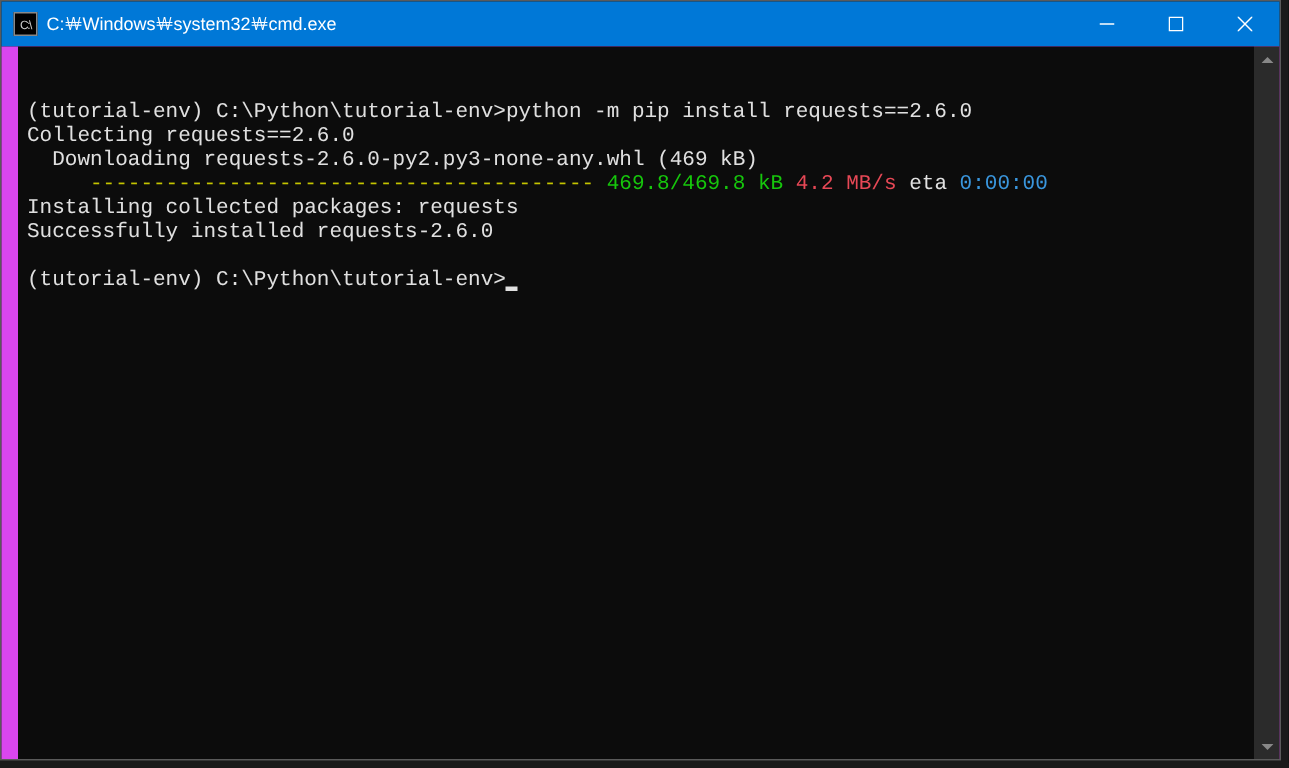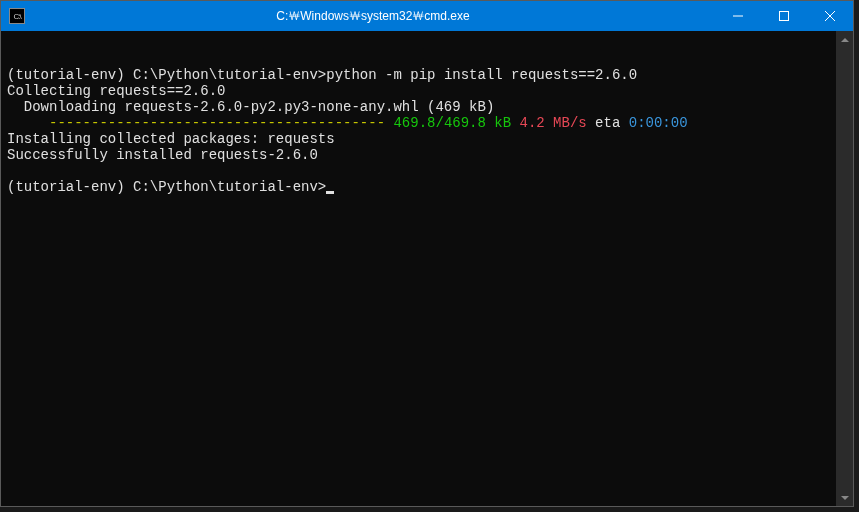--- a/index.html
+++ b/index.html
@@ -42,21 +42,20 @@
       color: #ccc;
       margin-right: 6px;
       font-family: sans-serif;
       letter-spacing: -1px;
     }
     .titlebar-text {
       color: #ffffff;
       font-size: 12px;
       font-family: 'Segoe UI', sans-serif;
       flex: 1;
-      text-align: center;
     }
     .titlebar-controls {
       display: flex;
       height: 100%;
     }
     .titlebar-btn {
       width: 46px;
       height: 100%;
       display: flex;
       align-items: center;
@@ -64,21 +63,22 @@
       color: #ffffff;
       cursor: pointer;
     }
     .titlebar-btn svg {
       width: 10px;
       height: 10px;
     }
     .terminal-area {
       flex: 1;
       display: flex;
-      background: #4d7c0f;
+      background: #d946ef;
+      padding-left: 11px;
     }
     .terminal {
       flex: 1;
       padding: 4px 6px;
       background: #0c0c0c;
       color: #cccccc;
       font-size: 14px;
       line-height: 16px;
       white-space: pre;
       overflow: hidden;

